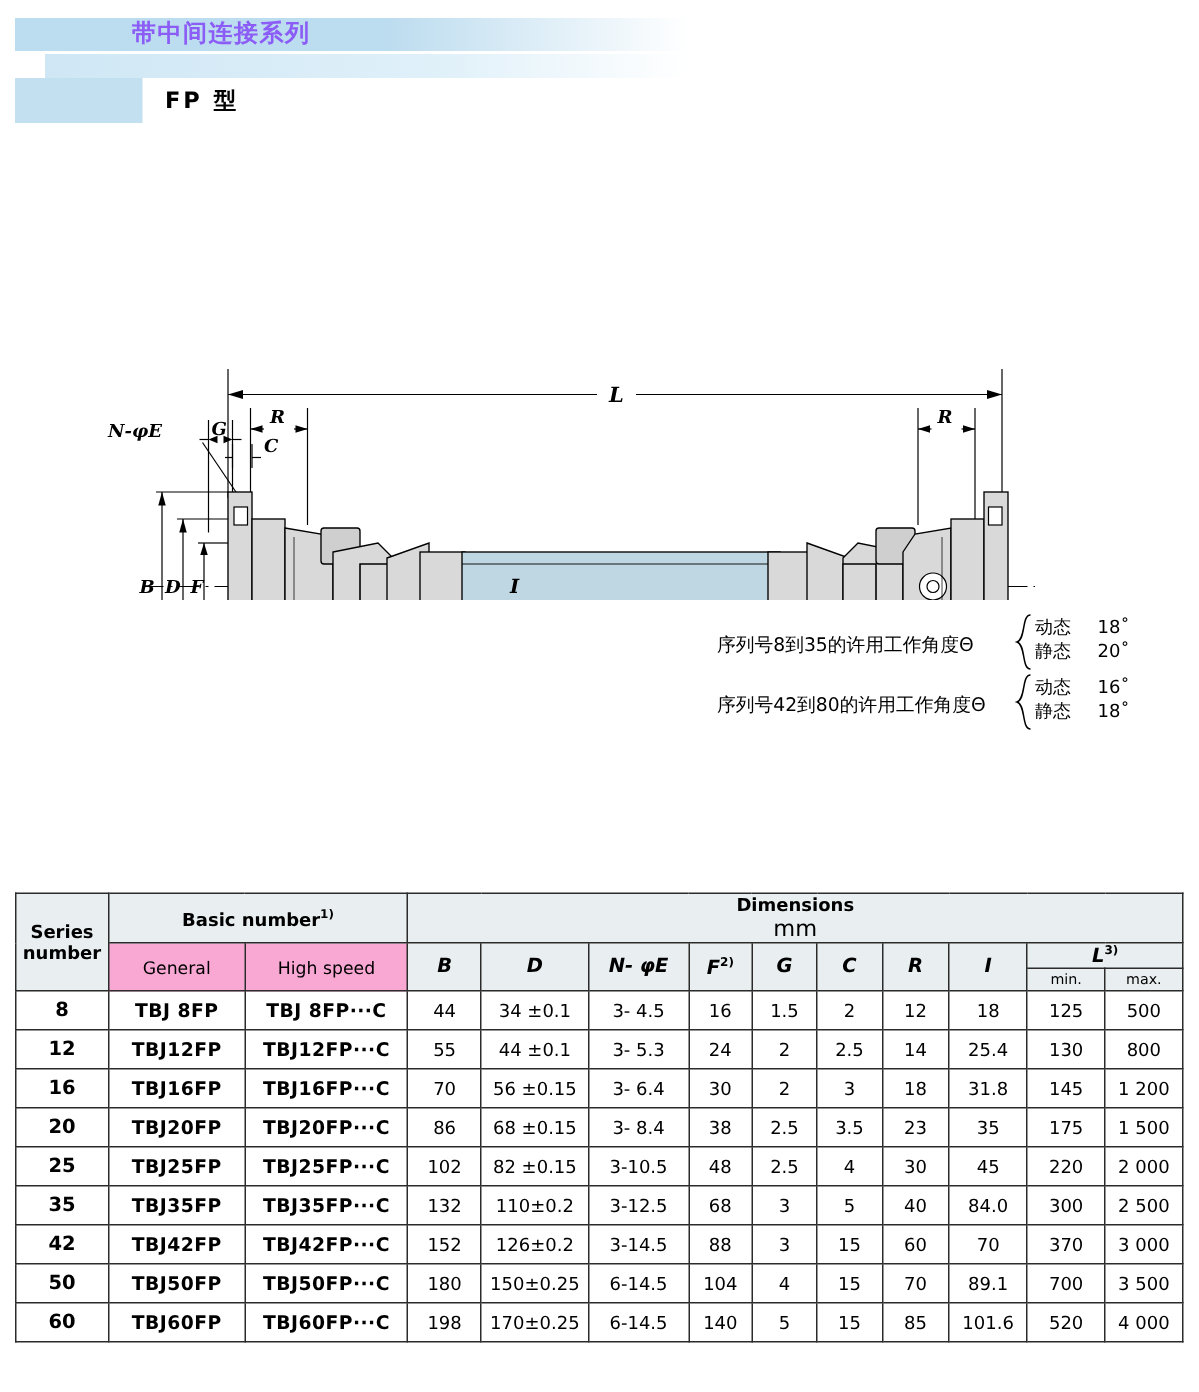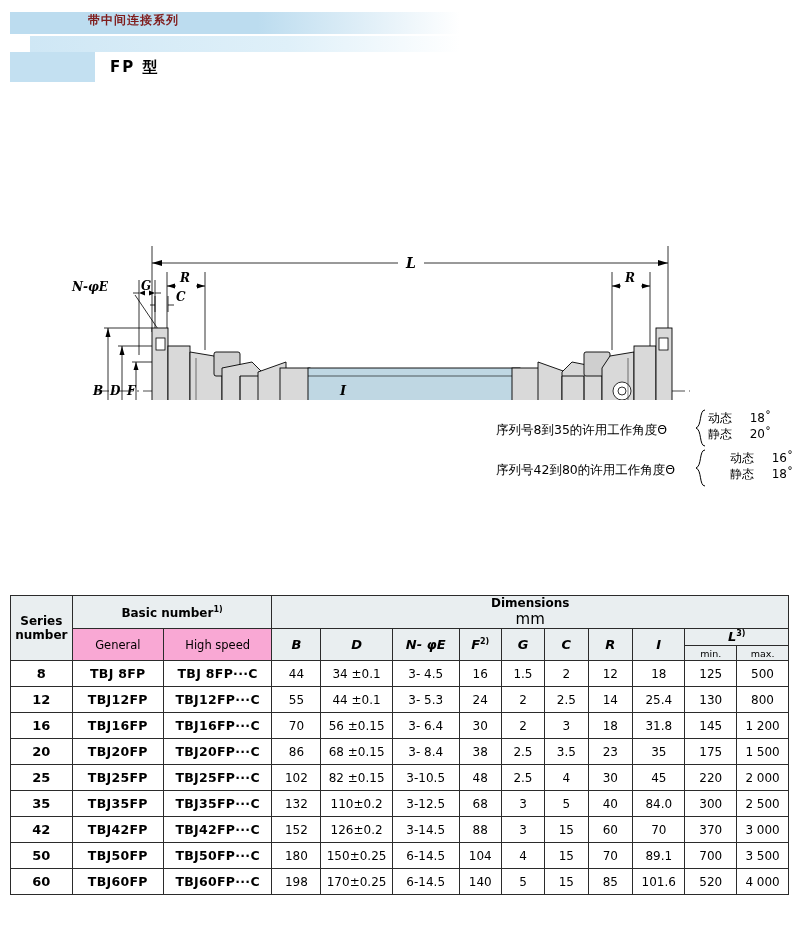--- a/index.html
+++ b/index.html
@@ -42,24 +42,24 @@
     left: 10px;
     top: 52px;
     width: 85px;
     height: 30px;
     background: #c3e0f1;
   }
   .hdr-title {
     position: absolute;
     left: 88px;
     top: 12px;
-    font-size: 12px;
+    font-size: 16px;
     font-weight: bold;
     letter-spacing: 1px;
-    color: #7f1d1d;
+    color: #8b5cf6;
     font-family: "DejaVu Sans", sans-serif;
   }
   .hdr-sub {
     position: absolute;
     left: 110px;
     top: 58px;
     font-size: 15px;
     font-weight: bold;
     letter-spacing: 2px;
     font-family: "DejaVu Sans", sans-serif;
@@ -70,21 +70,20 @@
     position: relative;
     width: 799px;
     height: 300px;
   }
   .drawing svg { display:block; }
 
   
   .notes {
     position: relative;
     height: 110px;
-    margin-left: 18px;
   }
   .note {
     position: absolute;
     font-size: 12.5px;
     font-family: "DejaVu Sans", sans-serif;
     white-space: nowrap;
   }
   .note-vals {
     position: absolute;
     font-size: 12px;
@@ -315,21 +314,21 @@
     <span>18˚</span><br>
     <span>静态</span>
     <span style="display:inline-block;width:10px;"></span>
     <span>20˚</span>
   </div>
 
   <div class="note" style="left:478px; top:62px;">序列号42到80的许用工作角度Θ</div>
   <svg style="position:absolute;left:676px;top:48px;" width="14" height="40">
     <path d="M11,2 C5,2 8,18 2,20 C8,22 5,38 11,38" stroke="#000" fill="none" stroke-width="1"></path>
   </svg>
-  <div class="note-vals" style="left:712px; top:50px;text-align:center;">
+  <div class="note-vals" style="left:690px; top:50px;text-align:center;">
     <span>动态</span>
     <span style="display:inline-block;width:10px;"></span>
     <span>16˚</span><br>
     <span>静态</span>
     <span style="display:inline-block;width:10px;"></span>
     <span>18˚</span>
   </div>
 </div>
 
 <div class="table-wrap">

